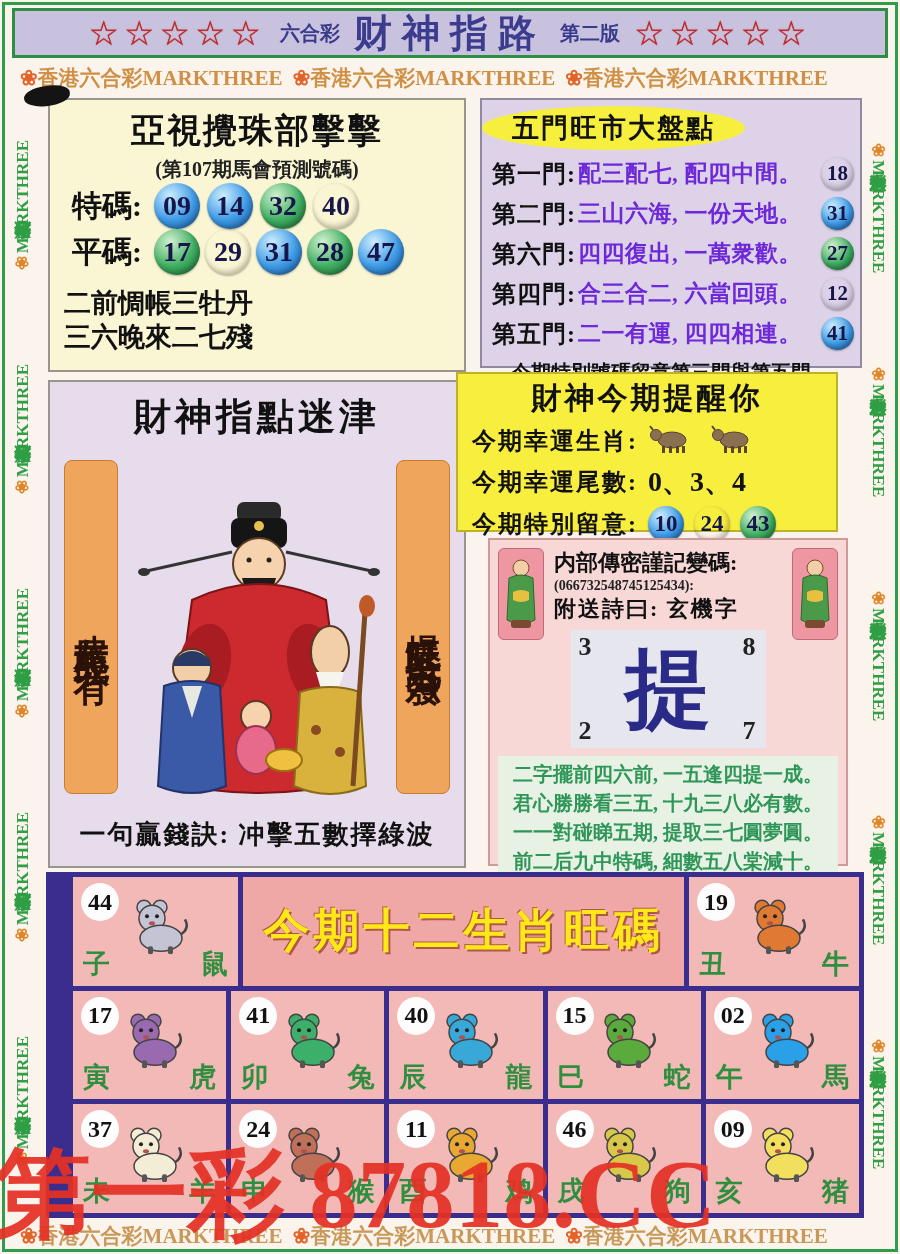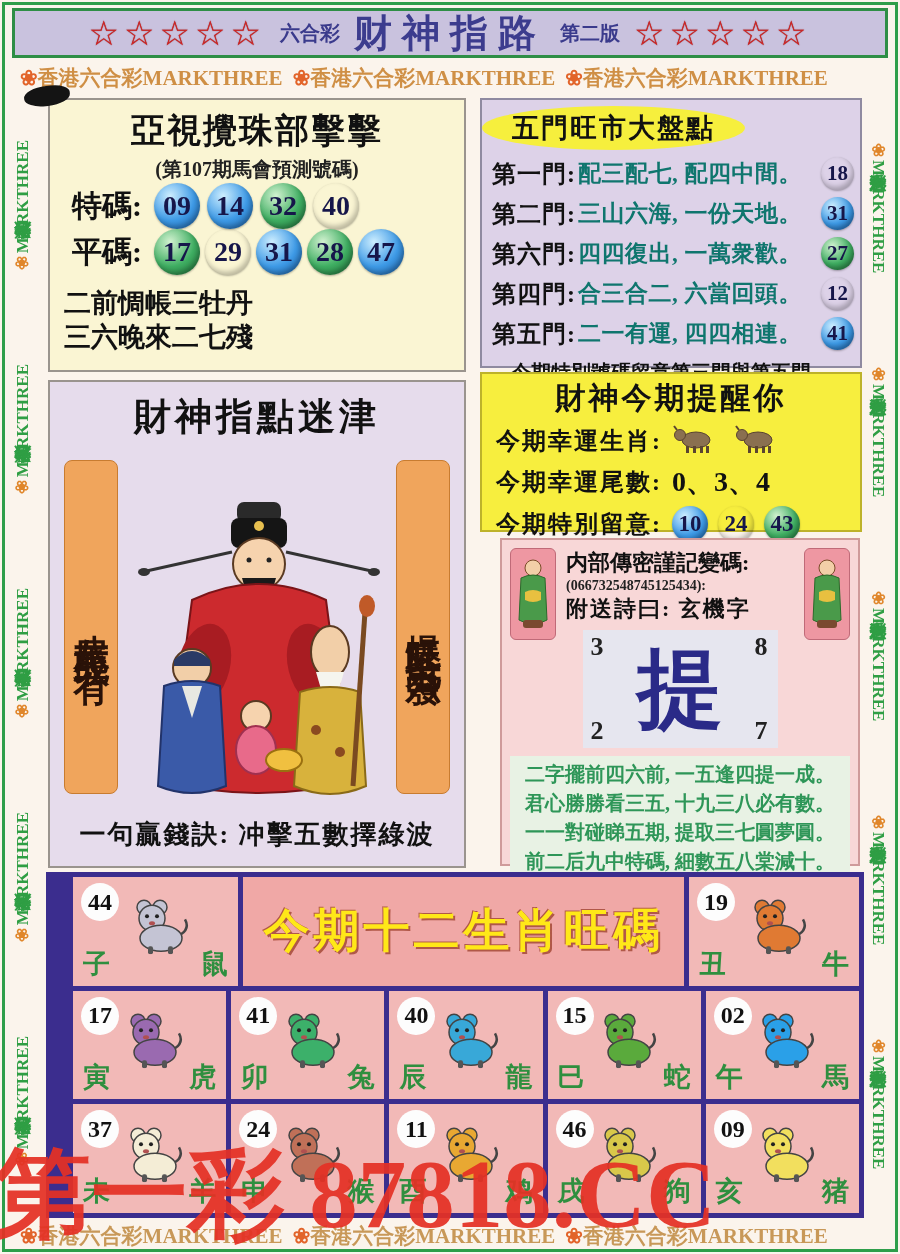--- a/index.html
+++ b/index.html
@@ -68,32 +68,32 @@
   .boxB-foot { position:absolute; bottom:14px; width:100%; text-align:center;
     font-size:26px; font-weight:bold; color:#111; letter-spacing:2px; }
 
   
   .boxC { left:480px; top:98px; width:382px; height:270px; background:#ddd2e8; border-color:#8f8aa0; }
   .boxC-titlewrap { text-align:left; margin-top:6px; }
   .boxC-title { display:inline-block; background:#f6ef3d; border-radius:50%;
     padding:4px 30px; font-size:27px; font-weight:bold; color:#111; letter-spacing:2px; }
   .door-row { display:flex; align-items:center; padding:0 6px 0 10px; margin-top:7px; }
   .door-label { font-size:24px; font-weight:bold; color:#111; width:86px; letter-spacing:1px; }
-  .door-text { font-size:23px; font-weight:bold; color:#0f766e; flex:1; letter-spacing:.5px; }
+  .door-text { font-size:23px; font-weight:bold; color:#6d28d9; flex:1; letter-spacing:.5px; }
   .boxC-note { text-align:center; font-size:20px; font-weight:bold; color:#111; margin-top:9px; }
 
   
-  .boxD { left:480px; top:372px; width:382px; height:160px; background:#f7ee3e; border-color:#bdb22a; }
+  .boxD { left:456px; top:372px; width:382px; height:160px; background:#f7ee3e; border-color:#bdb22a; }
   .boxD-title { text-align:center; font-size:30px; font-weight:bold; color:#111; margin-top:4px; letter-spacing:3px; }
   .boxD-row { display:flex; align-items:center; padding-left:14px; margin-top:5px; gap:10px; }
   .boxD-label { font-size:24px; font-weight:bold; color:#111; letter-spacing:2px; }
   .boxD-tails { font-size:28px; font-weight:bold; color:#111; }
 
   
-  .boxE { left:500px; top:538px; width:360px; height:328px; background:#f8d7d7; border-color:#cf9a9a; }
+  .boxE { left:488px; top:538px; width:360px; height:328px; background:#f8d7d7; border-color:#cf9a9a; }
   .deity-card { position:absolute; top:8px; width:46px; height:92px; background:#ee97a2;
     border:1px solid #c06a78; border-radius:6px; display:flex; align-items:center; justify-content:center; }
   .deity-card.left { left:8px; } .deity-card.right { right:8px; }
   .boxE-line1 { margin:8px 0 0 64px; font-size:22px; font-weight:bold; color:#111; }
   .boxE-line2 { margin:0 0 0 64px; font-size:14px; font-weight:bold; color:#222; }
   .boxE-line3 { margin:0 0 0 64px; font-size:22px; font-weight:bold; color:#111; letter-spacing:2px; }
   .charbox { position:relative; width:195px; height:118px; margin:6px auto 0; background:#e6e6ef; }
   .bigchar { position:absolute; inset:0; display:flex; align-items:center; justify-content:center;
     font-size:86px; font-weight:bold; color:#2a2a88; }
   .cnum { position:absolute; font-size:26px; font-weight:bold; color:#222; }

